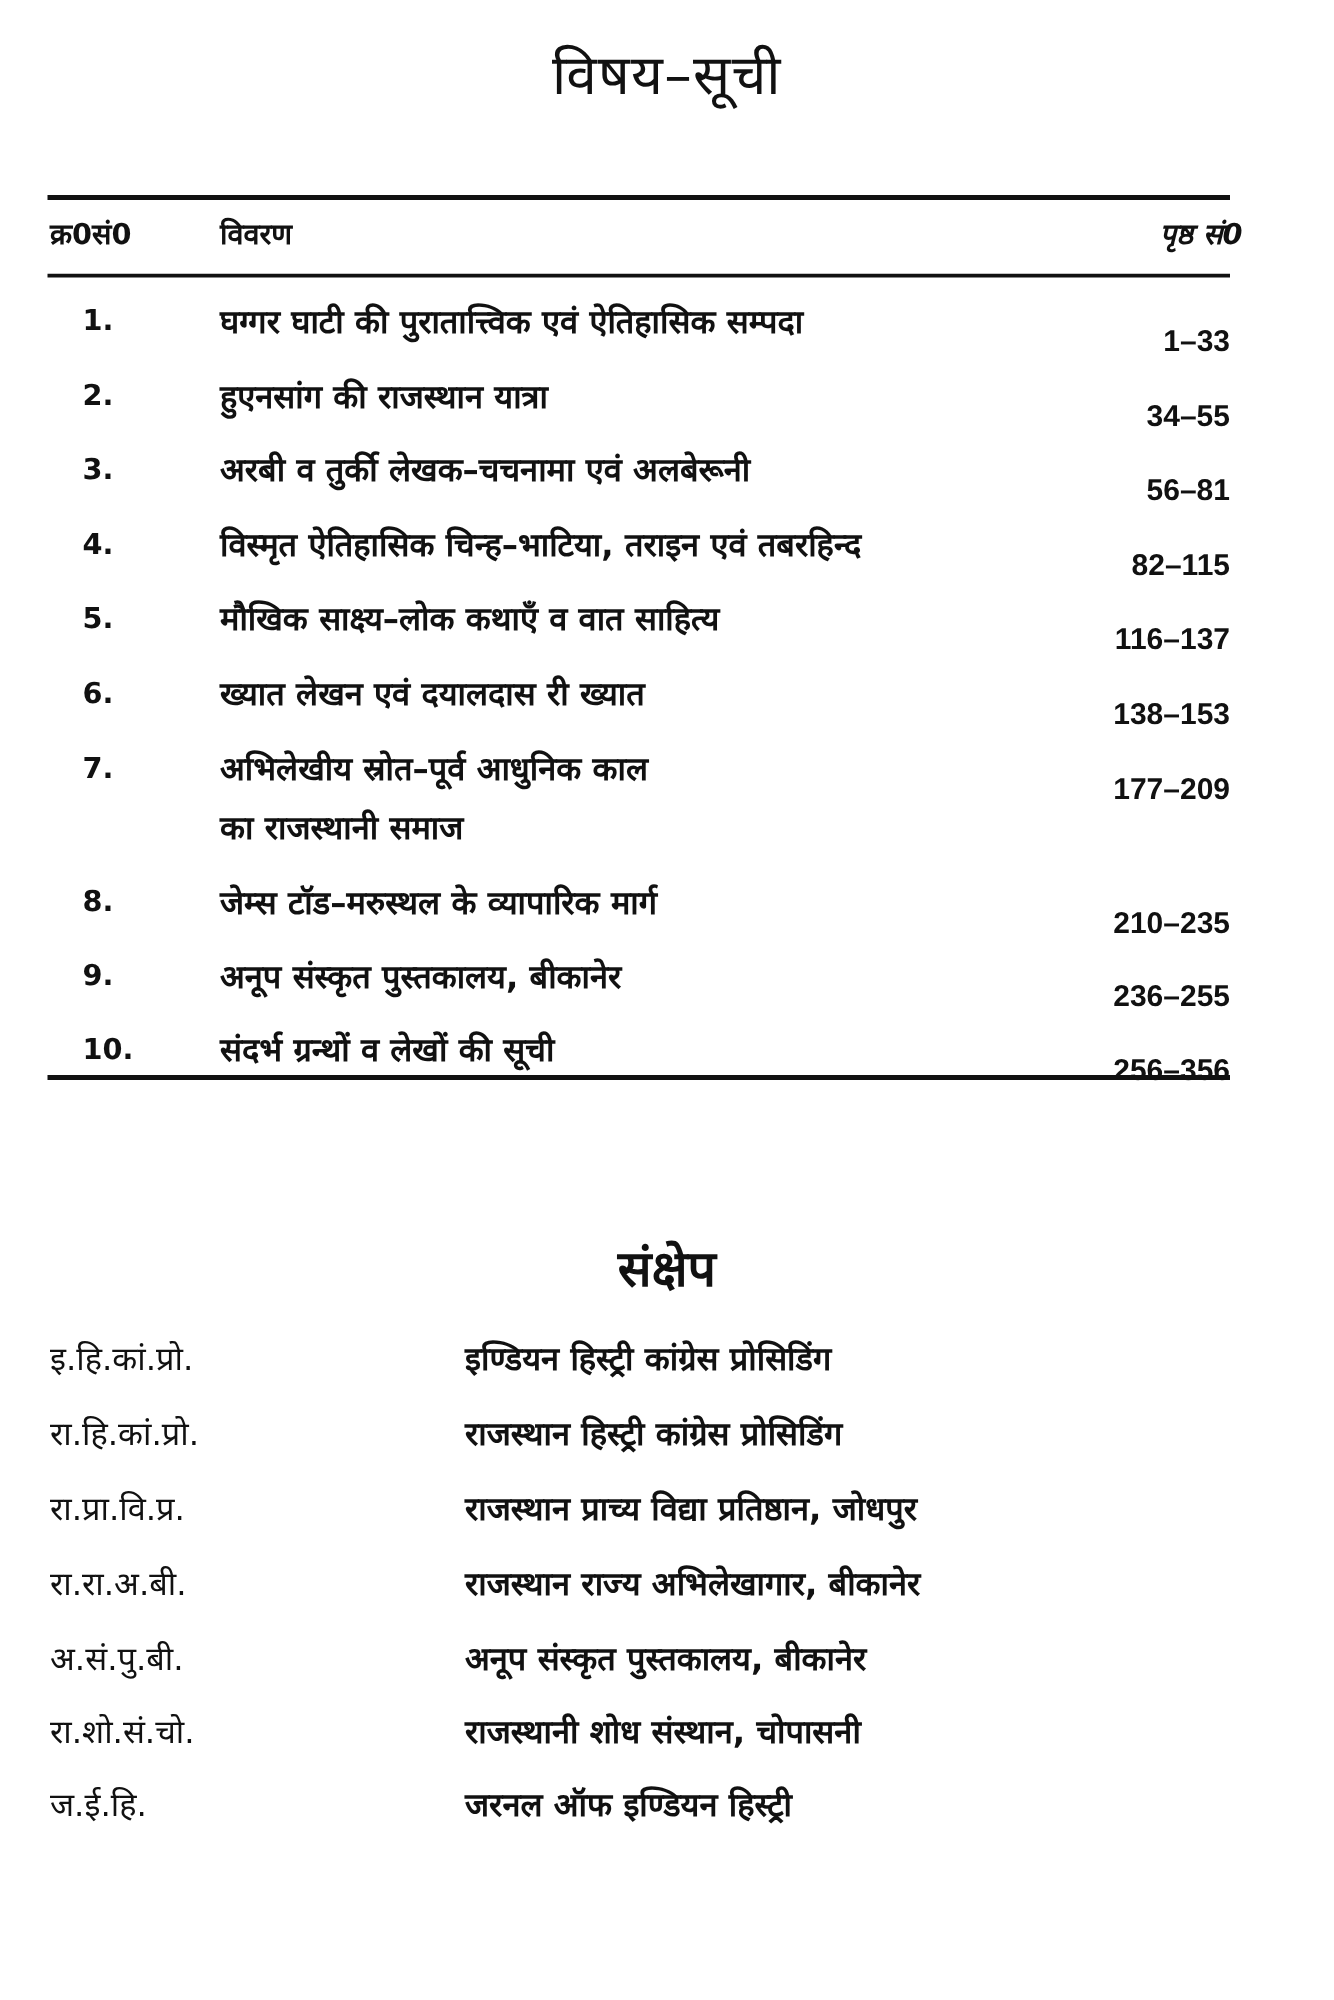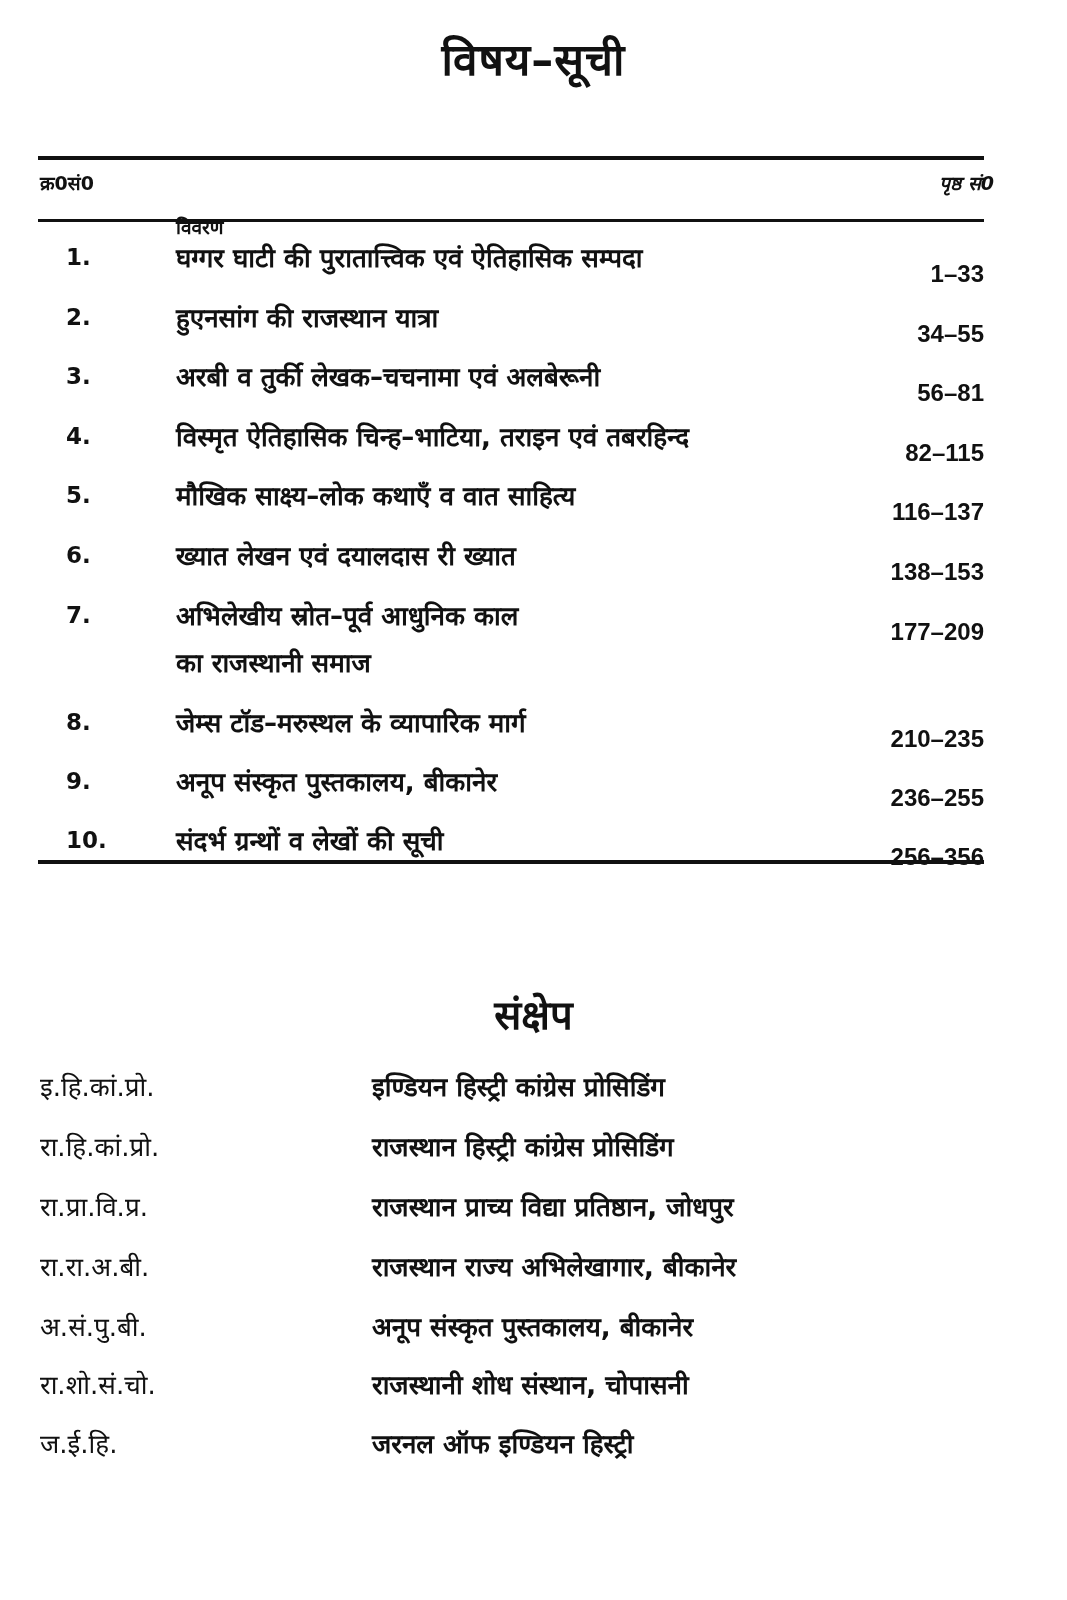--- a/index.html
+++ b/index.html
@@ -3,29 +3,29 @@
 <meta charset="utf-8">
 <style>
   html, body { margin: 0; padding: 0; }
   body {
     width: 1067px; height: 1600px; background: #ffffff; color: #111;
     font-family: "DejaVu Sans", "Liberation Sans", sans-serif;
     position: relative; overflow: hidden;
   }
   .title {
     position: absolute; left: 0; width: 1067px; top: 28px;
-    text-align: center; font-size: 44px; font-weight: bold; letter-spacing: 1px;
+    text-align: center; font-size: 44px; font-weight: normal; letter-spacing: 1px;
   }
   .rule { position: absolute; left: 38px; width: 946px; background: #111; }
   .rule.top { top: 156px; height: 4px; }
   .rule.mid { top: 219px; height: 3px; }
   .rule.bot { top: 860px; height: 4px; }
-  .hdr { position: absolute; top: 170px; font-size: 19px; font-weight: bold; }
+  .hdr { position: absolute; top: 170px; font-size: 23px; font-weight: bold; }
   .hdr.num { left: 40px; }
-  .hdr.desc { left: 176px; margin-top: 44px; }
+  .hdr.desc { left: 176px; }
   .hdr.page { right: 73px; font-style: italic; }
   .toc-row { position: absolute; left: 0; width: 1067px; font-size: 26px; font-weight: bold; }
   .toc-row .n { position: absolute; left: 66px; width: 60px; font-size: 23px; }
   .toc-row .t { position: absolute; left: 176px; width: 700px; line-height: 48px; }
   .toc-row .p { position: absolute; right: 83px; font-size: 24px; font-family: "Liberation Sans", sans-serif; margin-top: 16px; }
   .toc-row .n, .toc-row .p { top: 10px; }
   .sub-title {
     position: absolute; left: 0; width: 1067px; top: 986px;
     text-align: center; font-size: 40px; font-weight: bold;
   }

